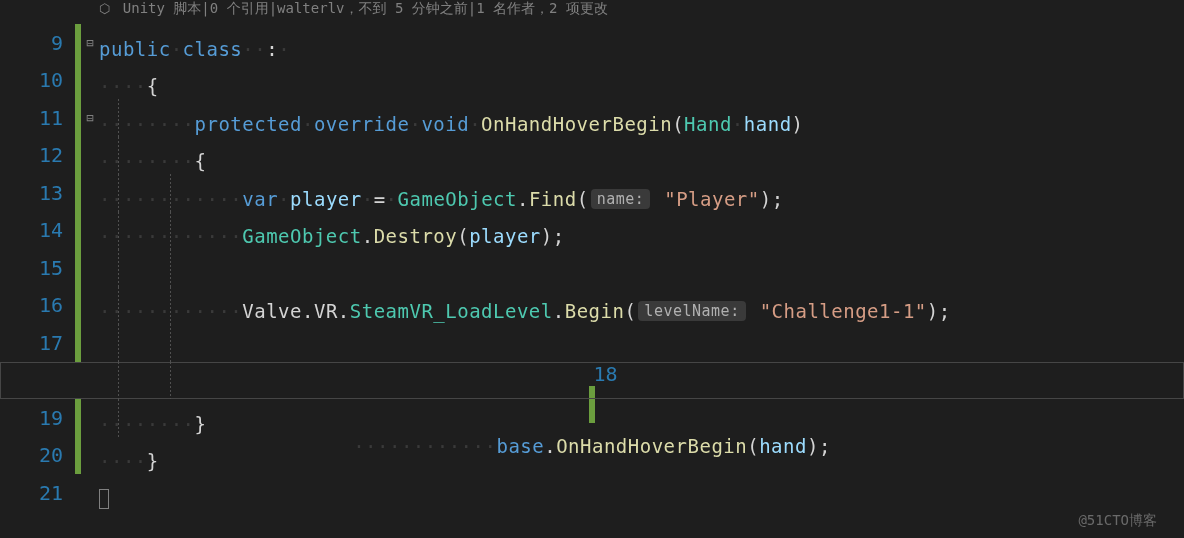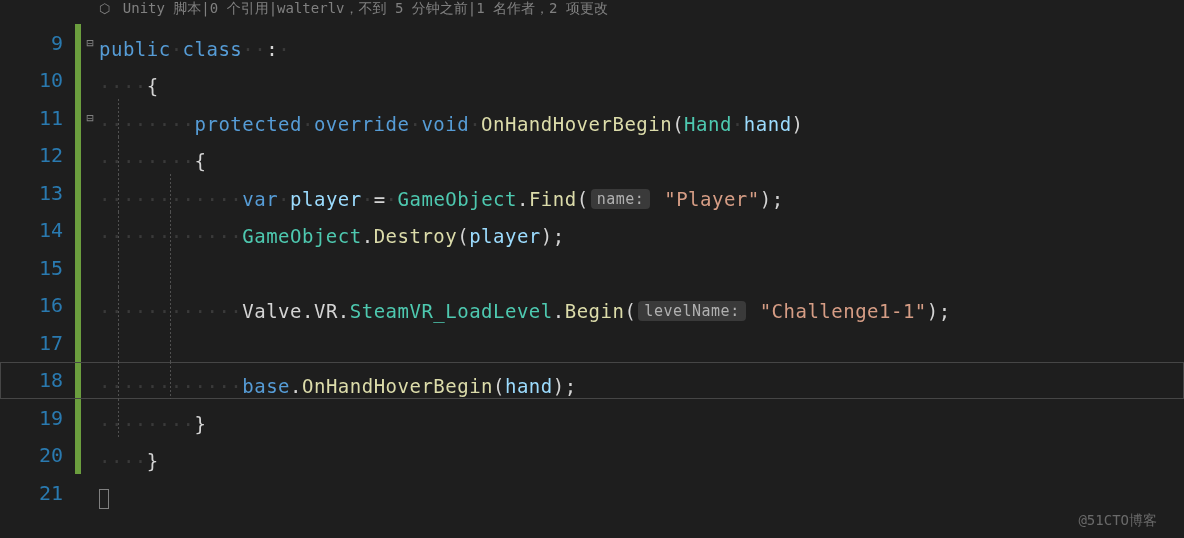--- a/index.html
+++ b/index.html
@@ -82,20 +82,21 @@
   .indent-guide {
     position: absolute;
     width: 1px;
     background: repeating-linear-gradient(to bottom, #505050 0, #505050 2px, transparent 2px, transparent 4px);
     height: 100%;
     top: 0;
   }
   .line.highlight {
     outline: 1px solid #464646;
     outline-offset: -1px;
+    flex-direction: column;
   }
   .unity-icon {
     color: #808080;
     font-size: 13px;
     margin-right: 4px;
   }
   .watermark {
     position: absolute;
     bottom: 8px;
     right: 27px;

